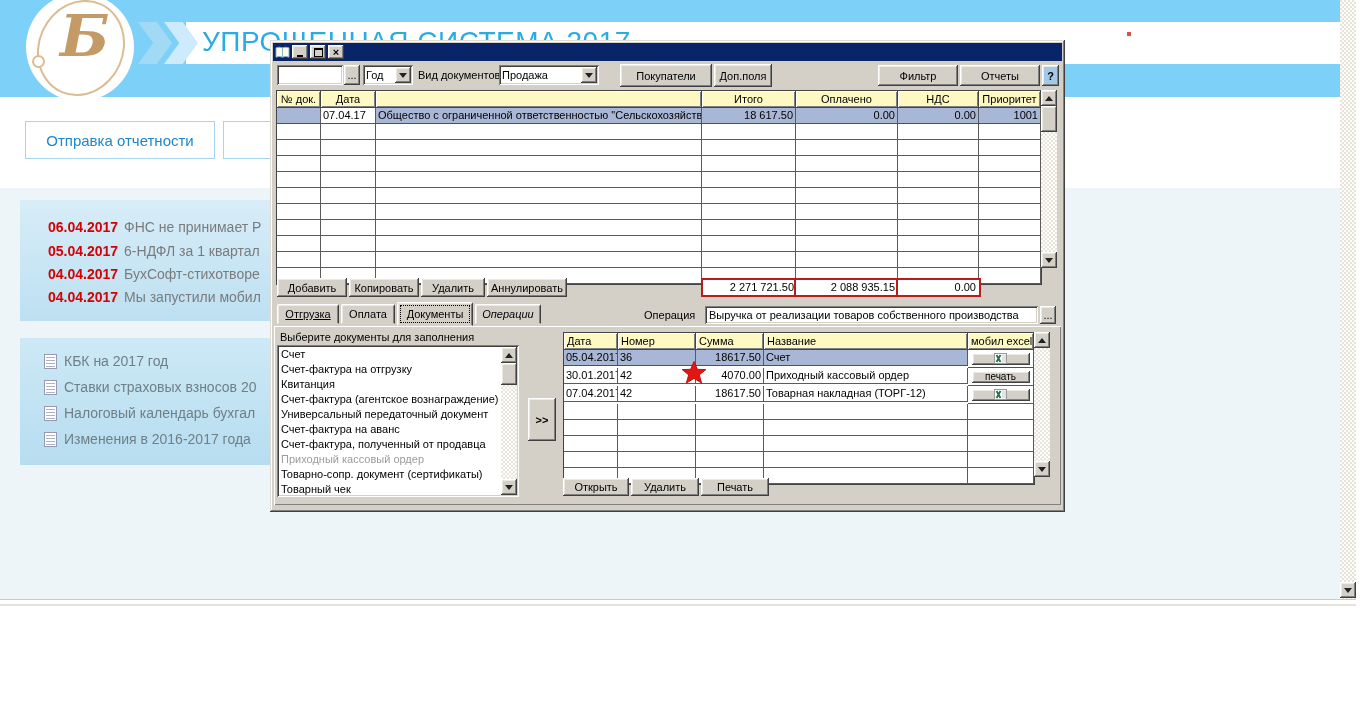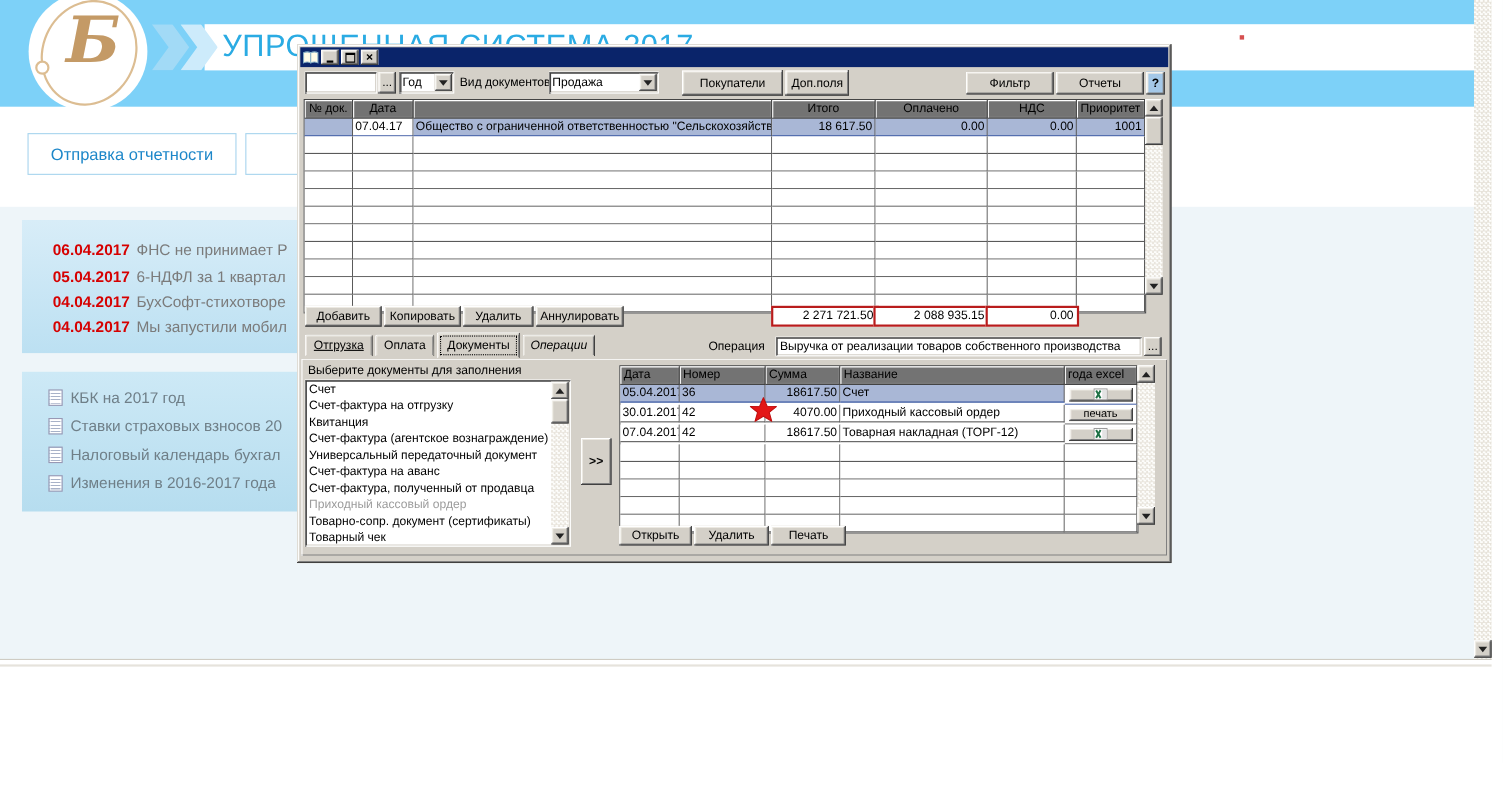--- a/index.html
+++ b/index.html
@@ -55,21 +55,21 @@
   .glyph-max{width:7px;height:6px;border:1px solid #000;border-top-width:2px;}
   .glyph-close{font-size:11px;font-weight:bold;line-height:11px;}
 
   .combo-txt{position:absolute;left:3px;top:3px;right:18px;bottom:3px;font-size:11px;line-height:14px;overflow:hidden;white-space:nowrap;}
   .combo-drop{position:absolute;right:2px;top:2px;width:16px;bottom:2px;display:flex;align-items:center;justify-content:center;}
 
   
   .trow{display:grid;grid-template-columns:44px 55px 326px 94px 102px 81px 62px;}
   .dtrow{display:grid;grid-template-columns:54px 78px 68px 204px 66px;}
   .gridbox{background:#fff;border:1px solid #444;}
-  .hc{background:#737373;border-right:1px solid #444;border-bottom:1px solid #444;box-shadow:inset 1px 1px 0 #fff,inset -1px -1px 0 #808080;text-align:center;height:16px;line-height:16px;font-size:11px;overflow:hidden;white-space:nowrap;cursor:pointer;}
+  .hc{background:#fef9c3;border-right:1px solid #444;border-bottom:1px solid #444;box-shadow:inset 1px 1px 0 #fff,inset -1px -1px 0 #808080;text-align:center;height:16px;line-height:16px;font-size:11px;overflow:hidden;white-space:nowrap;cursor:pointer;}
   .hc.left{text-align:left;padding-left:3px;}
   .dc{border-right:1px solid #5a5a5a;border-bottom:1px solid #5a5a5a;height:15px;line-height:15px;padding:0 2px;font-size:11px;overflow:hidden;white-space:nowrap;background:#fff;}
   .dc.num{text-align:right;}
   .row-sel .dc{background:#a9b7d6;border-bottom-color:#33519e;}
   .row-sel .dc.white{background:#fff;}
   .dc.cellbtn{padding:1px 2px;display:flex;align-items:center;justify-content:center;}
   .minibtn{width:58px;height:12px;font-size:10px;line-height:10px;display:flex;align-items:center;justify-content:center;cursor:pointer;}
 
   .sb{width:16px;}
   .sb-btn{position:absolute;left:0;width:16px;height:16px;display:flex;align-items:center;justify-content:center;cursor:pointer;}
@@ -351,21 +351,21 @@
     </div>
 
     <div class="abs raised btn" style="left:258px;top:358px;width:28px;height:43px;z-index:6;font-weight:bold;">&gt;&gt;</div>
 
     <div class="abs gridbox" style="left:293px;top:292px;width:470px;z-index:6;">
       <div class="dtrow">
         <div class="hc left">Дата</div>
         <div class="hc left">Номер</div>
         <div class="hc left">Сумма</div>
         <div class="hc left">Название</div>
-        <div class="hc left">года excel</div>
+        <div class="hc left">мобил excel</div>
       </div>
       <div class="dtrow row-sel">
         <div class="dc">05.04.2017</div>
         <div class="dc">36</div>
         <div class="dc num">18617.50</div>
         <div class="dc">Счет</div>
         <div class="dc cellbtn white">
             <div class="minibtn raised">
               <svg class="excel-ic" viewBox="0 0 13 11">
                 <rect x="0.5" y="0.5" width="12" height="10" fill="#fff" stroke="#9a9a9a"></rect>

